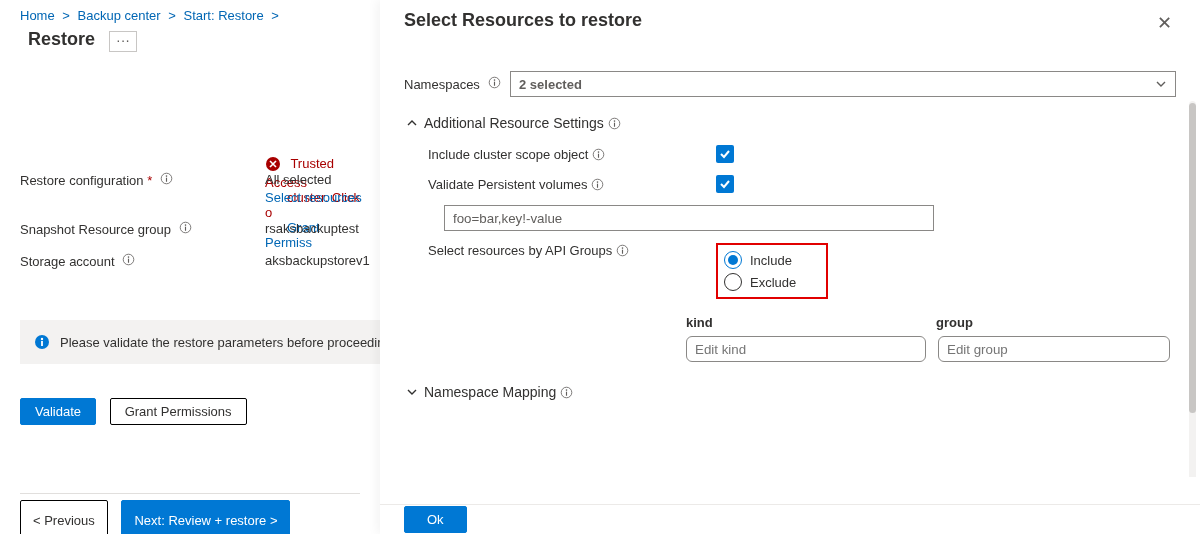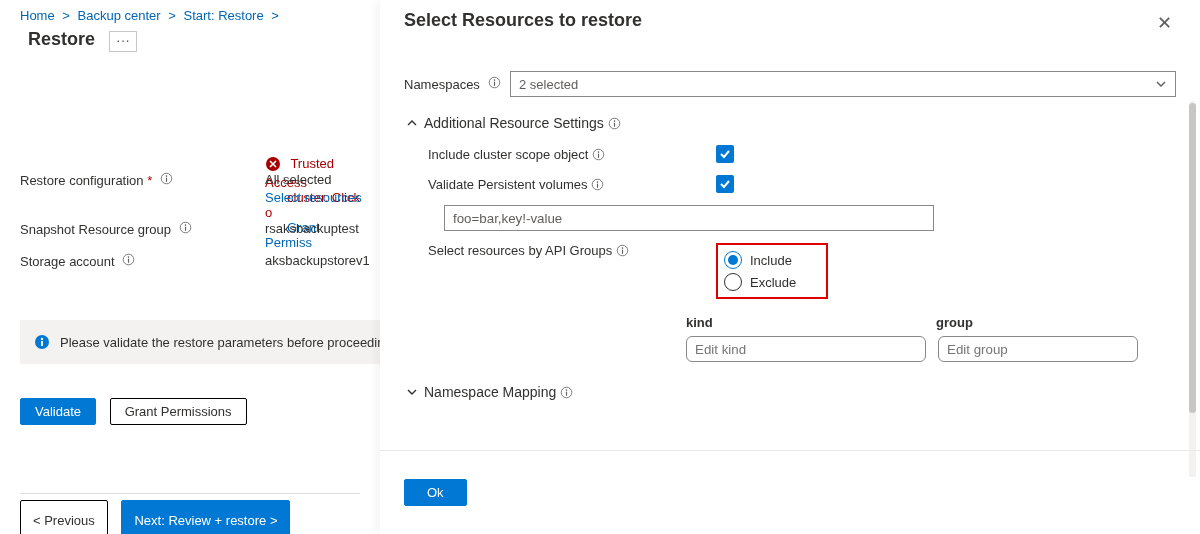--- a/index.html
+++ b/index.html
@@ -36,21 +36,21 @@
   .panel { position:absolute; right:0; top:0; width:820px; height:534px; background:#fff; box-shadow:-3px 0 10px rgba(0,0,0,0.05); }
   .panel-head { display:flex; justify-content:space-between; align-items:flex-start; padding:6px 24px 2px 24px; }
   .panel-title { font-size:18px; font-weight:600; margin:4px 0 14px;}
   .close-x { font-size:18px; color:#605e5c; cursor:pointer; margin-top:6px; margin-right:4px;}
   .panel-body { position:relative; padding:0 24px; height:430px; overflow:hidden; }
   .scrollbar-fake { position:absolute; right:4px; top:54px; width:7px; height:380px; background:#f3f2f1; border-radius:4px;}
   .scrollbar-fake .thumb { position:absolute; top:2px; width:7px; height:310px; background:#c8c6c4; border-radius:4px;}
 
   .ns-row { display:flex; align-items:center; margin:24px 0 18px; }
   .ns-label { width:106px; }
-  .select-box { flex:1; border:1px solid #8a8886; height:26px; display:flex; align-items:center; justify-content:space-between; padding:0 8px; color:#605e5c; cursor:pointer; }
+  .select-box { flex:1; border:1px solid #8a8886; height:26px; display:flex; align-items:center; justify-content:space-between; padding:0 8px; color:#605e5c; cursor:pointer;font-weight:bold; }
   .caret-down { display:inline-flex; }
 
   .section-head { display:flex; align-items:center; cursor:pointer; margin:6px 0 14px; }
   .section-head .chev { width:16px; display:inline-flex; justify-content:center; margin-right:4px;}
   .section-title { font-size:14px; }
 
   .setting-row { display:flex; align-items:center; margin:0 0 12px 24px;gap:42px; }
   .setting-label { width:230px; display:flex; align-items:center; }
   .setting-ctrl { margin-left:16px; }
 
@@ -64,25 +64,25 @@
   .radio-outer { width:18px; height:18px; border:1px solid #323130; border-radius:50%; display:inline-flex; align-items:center; justify-content:center; margin-right:8px;}
   .radio-outer.sel { border-color:#0078d4; }
   .radio-inner { width:10px; height:10px; background:#0078d4; border-radius:50%; }
 
   .kg-header-row { display:flex; margin:16px 0 6px 282px; }
   .kg-header { font-weight:600; }
   .kg-header.kind { width:250px; }
   .kg-inputs { display:flex; margin-left:282px; }
   .kg-inputs .input-t { color:#1d4ed8;border-radius:6px; }
   .kg-inputs .kindbox { width:240px; margin-right:12px;}
-  .kg-inputs .groupbox { width:200px; }
+  .kg-inputs .groupbox { width:232px; }
 
   .info-ico { display:inline-flex; margin-left:4px; cursor:pointer; }
 
-  .panel-footer { position:absolute; left:0; bottom:0; width:100%; padding:28px 24px; border-top:1px solid #eceae8;}
+  .panel-footer { position:absolute; left:0; bottom:0; width:100%; padding:1px 24px; border-top:1px solid #eceae8;}
   .panel-footer .btn-primary { padding:5px 22px; }
 </style>
 </head>
 <body>
 
 <div class="left-pane">
   <div class="breadcrumb">
     <a>Home</a>
     <span class="sep">&gt;</span>
     <a>Backup center</a>

